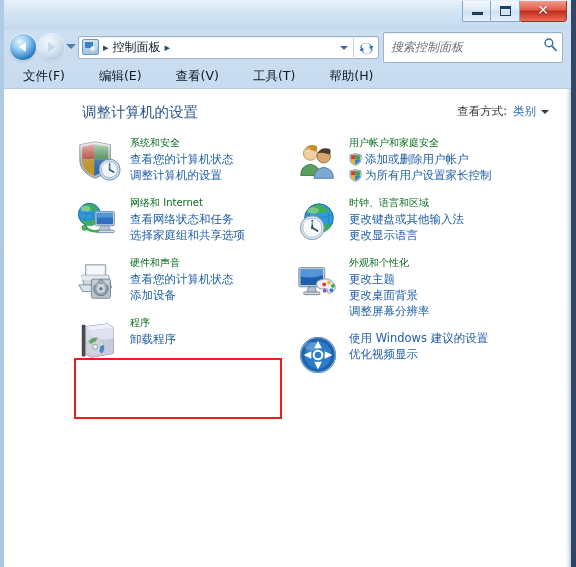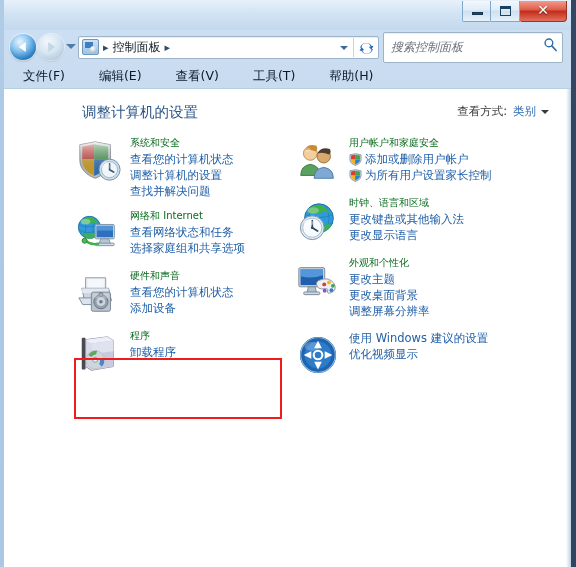--- a/index.html
+++ b/index.html
@@ -342,23 +342,20 @@
         <circle cx="31" cy="28.5" r="4.5" fill="#ffffff" opacity=".35"></circle>
               </svg></span>
             <div class="cat-text">
               <div class="cat-title">系统和安全</div>
               <div class="cat-link">
                 <span class="lnk-text">查看您的计算机状态</span>
               </div>
               <div class="cat-link">
                 <span class="lnk-text">调整计算机的设置</span>
               </div>
-              <div class="cat-link">
-                <span class="lnk-text">查找并解决问题</span>
-              </div>
             </div>
           </div>
           <div class="category">
             <span class="cat-icon"><svg width="46" height="46" viewBox="0 0 48 48">
                 <circle cx="14" cy="16" r="11.5" fill="#2f9bdd" stroke="#1d6fa5"></circle>
         <path d="M3 13 q8 5 22 0 M3 19 q8 5 22 0" stroke="#1d6fa5" fill="none" opacity=".55"></path>
         <path d="M7 8 q7 10 0 17 M21 8 q-7 10 0 17" stroke="#1d6fa5" fill="none" opacity=".55"></path>
         <path d="M5 11 q6 3 12 1 q5-2 7 1 q-3-7-10-8 q-6 1-9 6z" fill="#3fb04a" opacity=".95"></path>
         <path d="M6 21 q7 4 14 0 q4-2 5 1 q-4 6-11 6 q-6-1-8-7z" fill="#3fb04a" opacity=".9"></path>
         <ellipse cx="10" cy="10" rx="5" ry="3" fill="#ffffff" opacity=".35"></ellipse>

